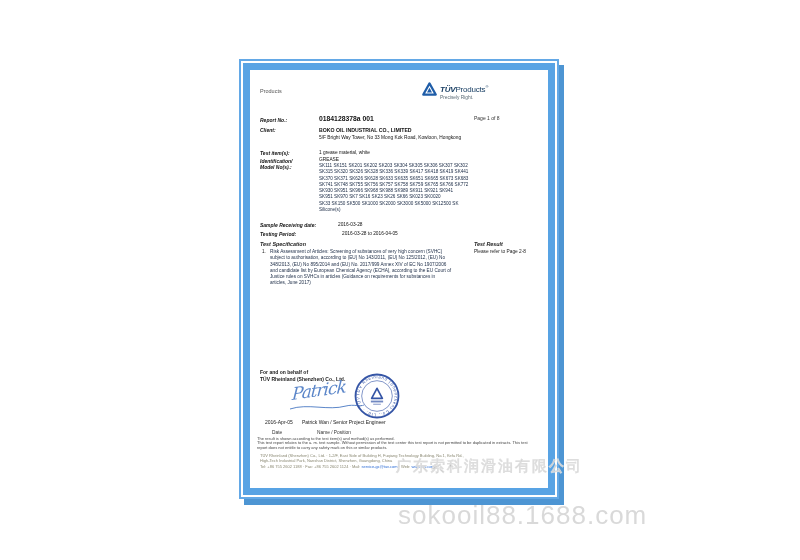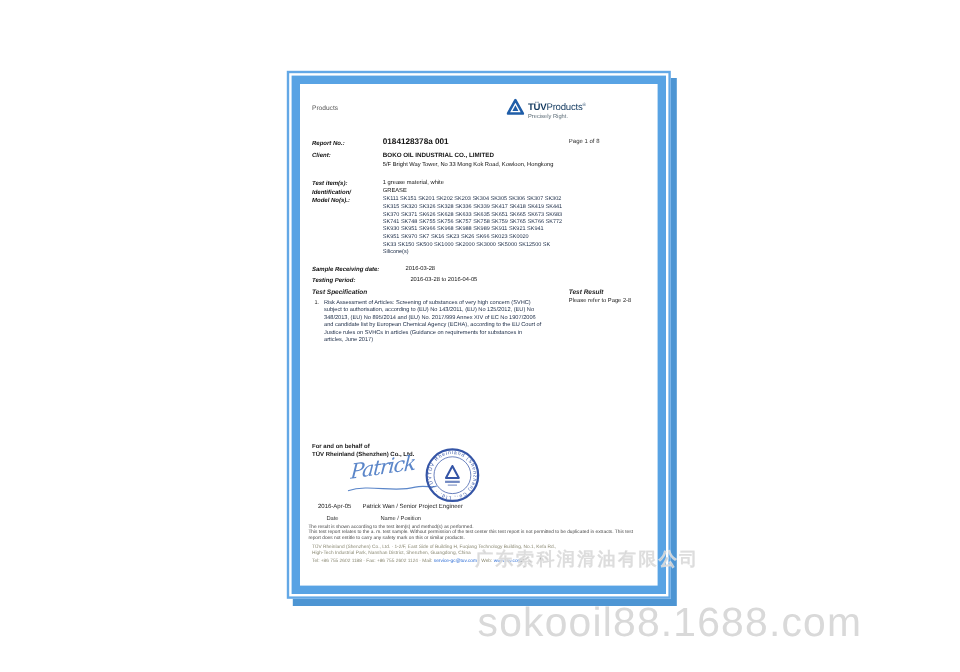--- a/index.html
+++ b/index.html
@@ -17,21 +17,21 @@
     width:100%;height:100%;box-sizing:border-box;border:7px solid #58a3e4;background:#ffffff;
     position:relative;
   }
   .doc{position:absolute;left:0;top:0;right:0;bottom:0;color:#222;}
   .abs{position:absolute;}
 
   
   .products{left:10px;top:18px;font-size:5.5px;color:#555;}
   .logo{left:172px;top:12px;display:flex;align-items:flex-start;gap:3px;}
   .logo-brand{font-size:8px;color:#12395f;letter-spacing:-0.2px;line-height:9px;}
-  .logo-brand .b{font-weight:bold;}
+  .logo-brand .b{font-weight:bold;font-style:italic;}
   .logo-brand .reg{font-size:4px;vertical-align:super;}
   .logo-tag{font-size:4.8px;color:#5a6a75;margin-top:1px;}
   .page-no{left:224px;top:45px;font-size:5px;color:#333;}
 
   
   .lbl{font-size:5px;font-weight:bold;font-style:italic;color:#111;}
   .val{font-size:5px;color:#111;}
   .l-report{left:10px;top:47px;}  .v-report{left:69px;top:45px;font-size:6.8px;font-weight:bold;}
   .l-client{left:10px;top:57px;}  .v-client-name{left:69px;top:57px;font-weight:bold;font-size:5.2px;}
   .v-client-addr{left:69px;top:65px;font-size:4.8px;}
@@ -69,21 +69,21 @@
   .link{color:#2a6bd4;text-decoration:none;}
 
   
   .wm-company{
     position:absolute;left:396px;top:457px;z-index:5;
     font-size:15px;letter-spacing:2px;color:rgba(150,150,150,0.8);
     font-weight:bold;-webkit-text-stroke:0.5px rgba(255,255,255,0.6);
   }
   .wm-site{
     position:absolute;left:398px;top:500px;z-index:5;
-    font-size:34px;color:#d9d9d9;letter-spacing:1px;text-align:right;
+    font-size:26px;color:#d9d9d9;letter-spacing:1px;text-align:right;
   }
 </style>
 </head>
 <body>
 
 <div class="photo">
   <div class="photo-inner">
     <div class="doc">
 
       <div class="abs products">Products</div>

